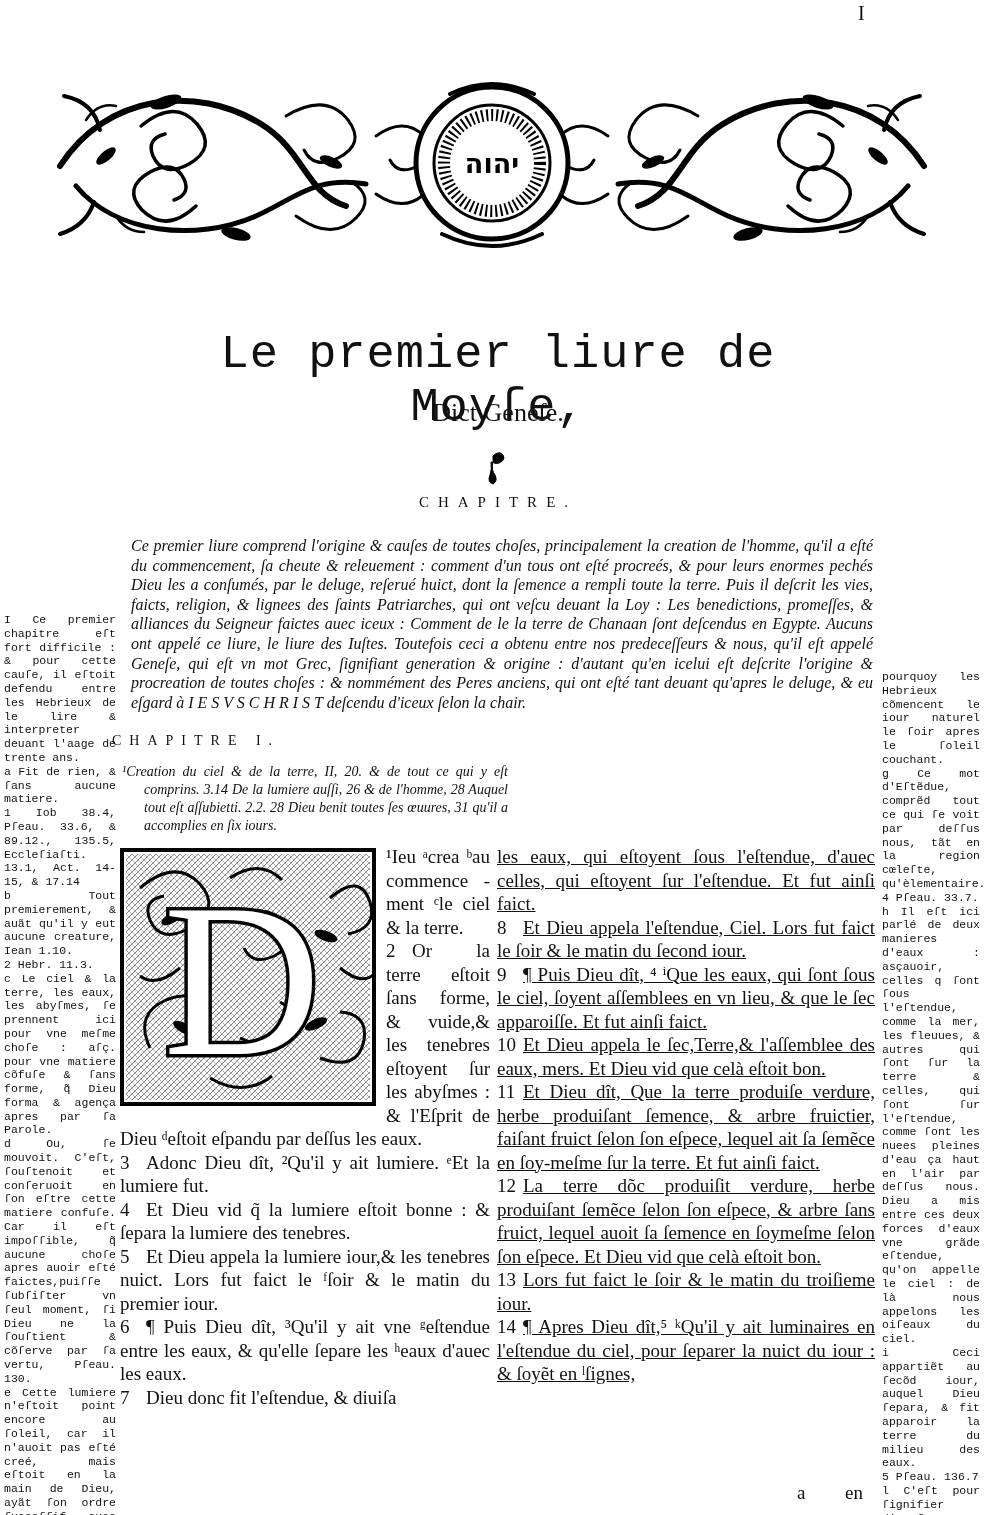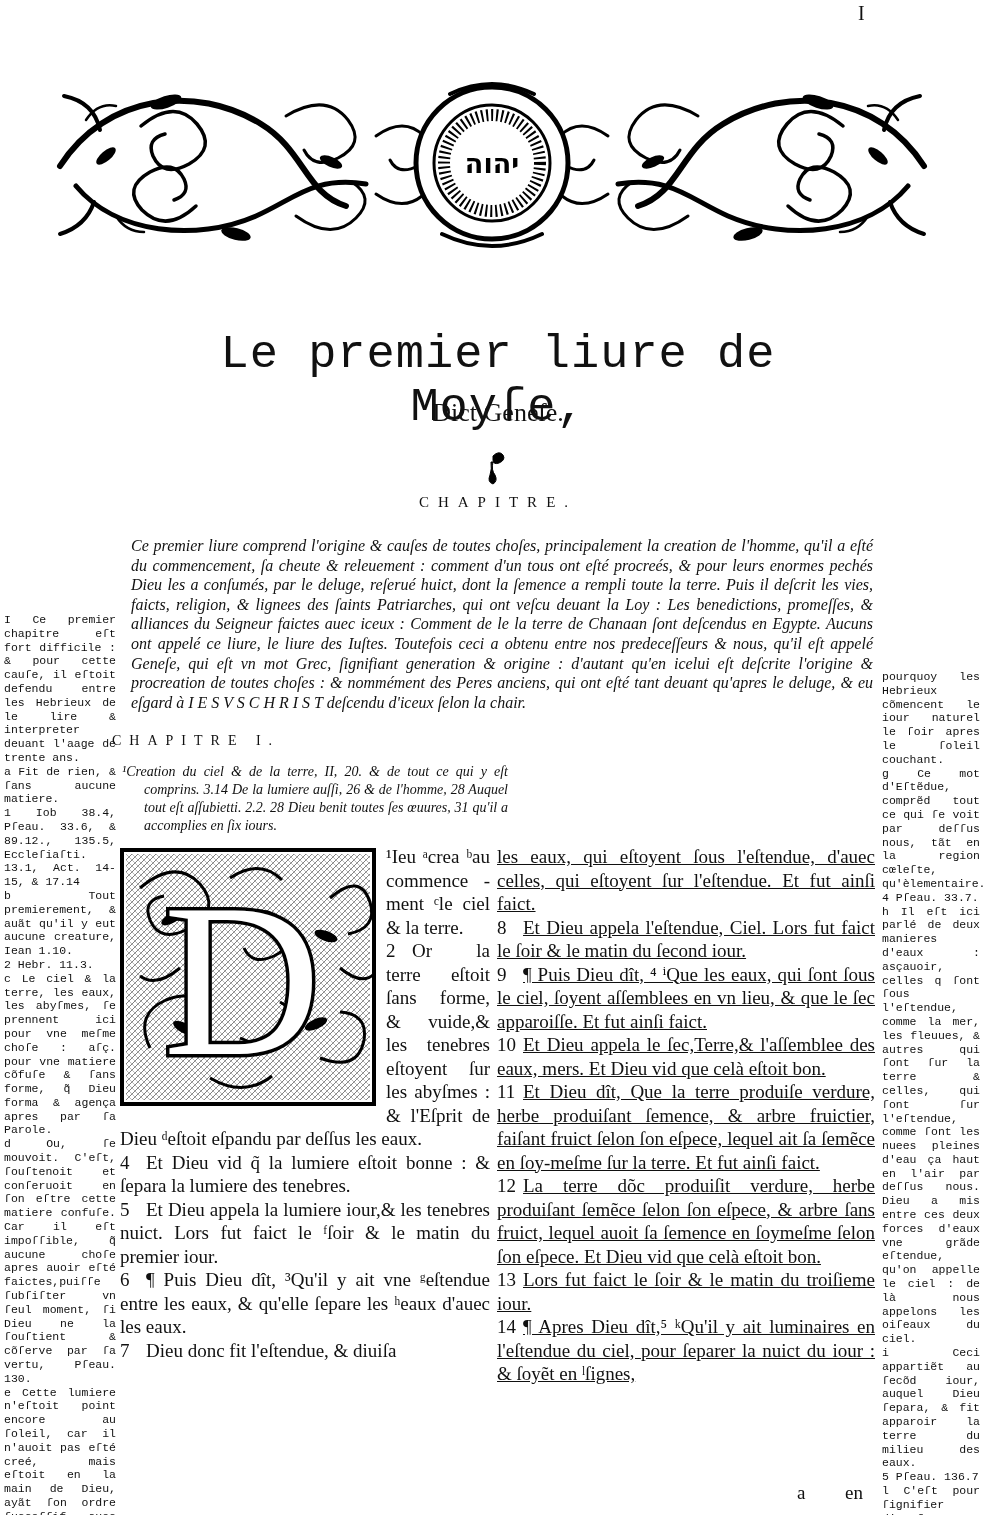--- a/index.html
+++ b/index.html
@@ -144,20 +144,21 @@
           <ellipse cx="206" cy="88" rx="12" ry="5" transform="rotate(20 206 88)"></ellipse>
           <ellipse cx="64" cy="180" rx="12" ry="5" transform="rotate(28 64 180)"></ellipse>
           <ellipse cx="196" cy="176" rx="12" ry="5" transform="rotate(-24 196 176)"></ellipse>
         </g>
         <text x="122" y="206" text-anchor="middle" font-family="'Liberation Serif','DejaVu Serif',serif" font-size="218" fill="#fff" stroke="#000" stroke-width="7" style="paint-order:stroke fill;">D</text>
       </svg>
     </div>
     <div>
         <p class="verse nonum"><span>¹Ieu ᵃcrea ᵇau commence - ment ᶜle ciel &amp; la terre.</span></p>
         <p class="verse"><span class="vnum">2</span><span>Or la terre eſtoit ſans forme, &amp; vuide,&amp; les tenebres eſtoyent ſur les abyſmes :  &amp; l'Eſprit de Dieu ᵈeſtoit eſpandu par deſſus les eaux.</span></p>
+        <p class="verse"><span class="vnum">3</span><span>Adonc Dieu dît, ²Qu'il y ait lumiere. ᵉEt la lumiere fut.</span></p>
         <p class="verse"><span class="vnum">4</span><span>Et Dieu vid q̃ la lumiere eſtoit bonne : &amp; ſepara la lumiere des tenebres.</span></p>
         <p class="verse"><span class="vnum">5</span><span>Et Dieu appela la lumiere iour,&amp; les tenebres nuict.  Lors fut faict le ᶠſoir &amp; le matin du premier iour.</span></p>
         <p class="verse"><span class="vnum">6</span><span>¶ Puis Dieu dît, ³Qu'il y ait vne ᵍeſtendue entre les eaux, &amp; qu'elle ſepare les ʰeaux d'auec les eaux.</span></p>
         <p class="verse"><span class="vnum">7</span><span>Dieu donc fit l'eſtendue, &amp; diuiſa</span></p>
       </div>
   </div>
 
   <div class="col col-right">
     <div>
         <p class="verse nonum"><span>les eaux, qui eſtoyent ſous l'eſtendue, d'auec celles, qui eſtoyent ſur l'eſtendue. Et fut ainſi faict.</span></p>

